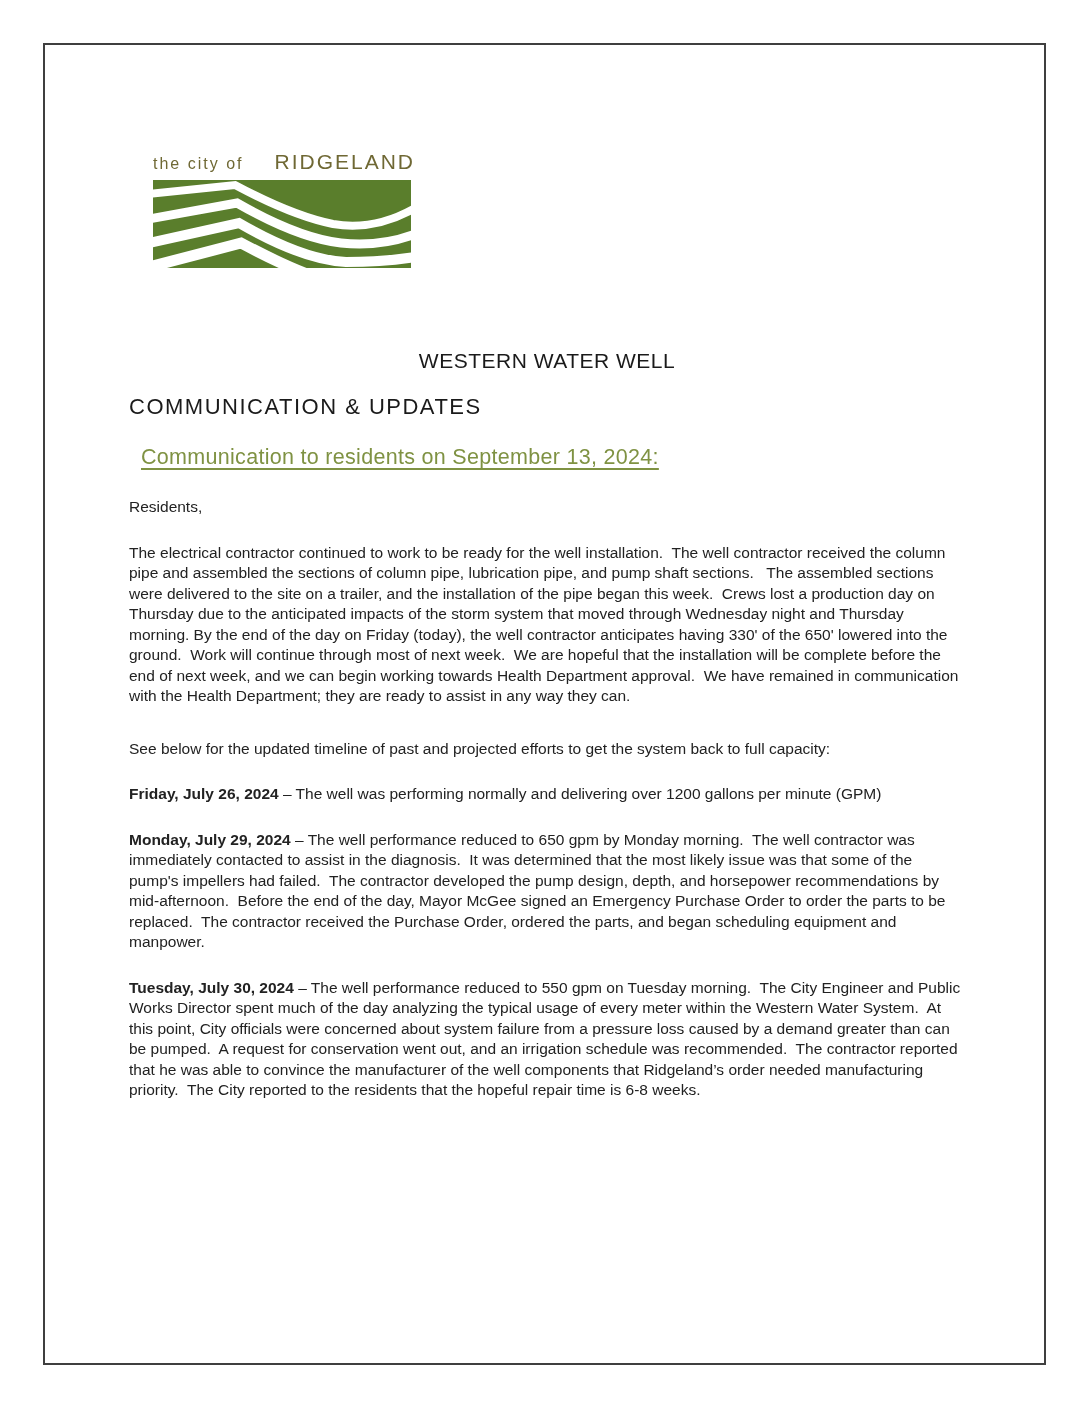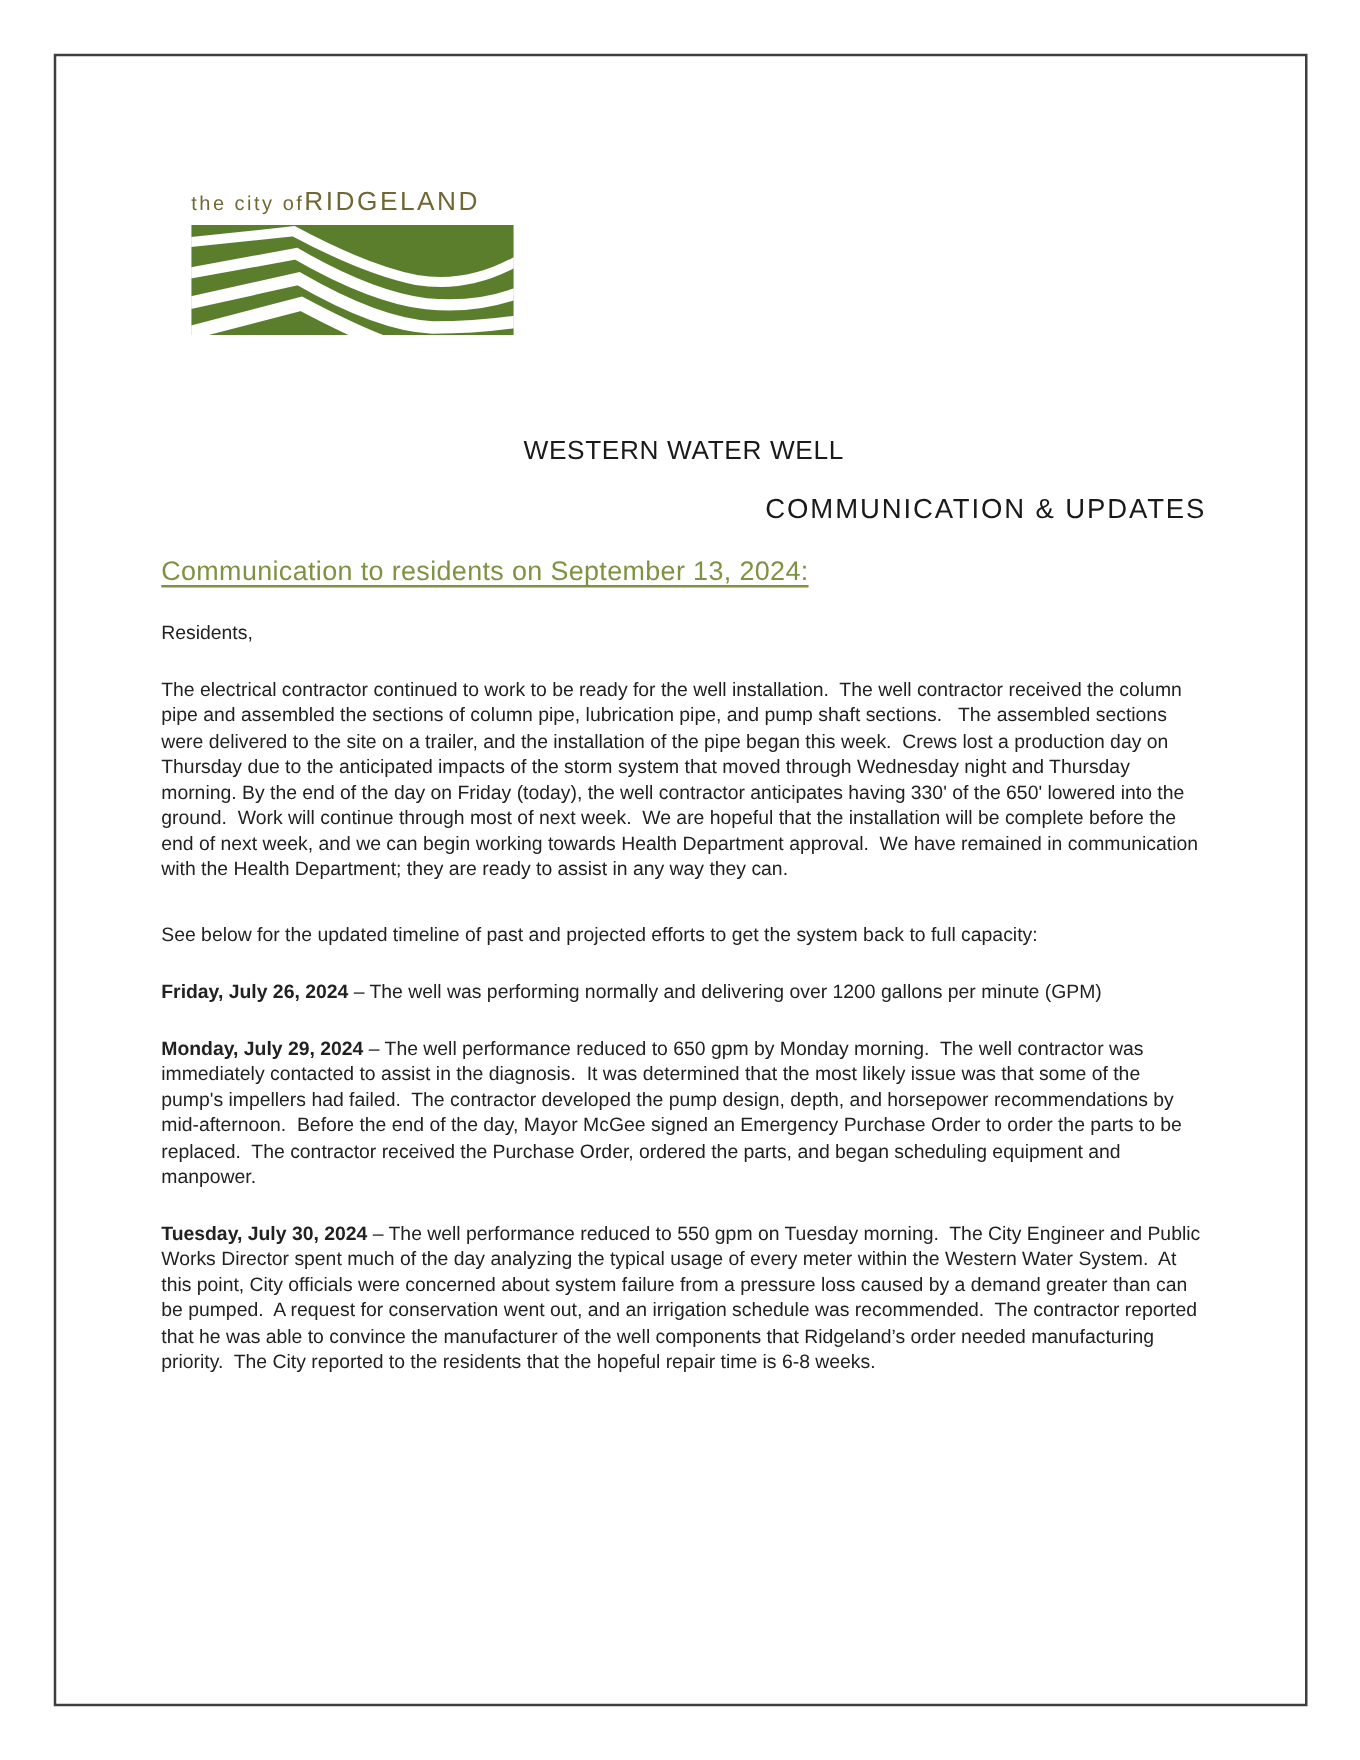--- a/index.html
+++ b/index.html
@@ -20,20 +20,21 @@
     border: 2px solid #3f3f3f;
   }
   .logo {
     position: absolute;
     left: 153px; top: 150px;
     width: 258px;
   }
   .logo-wordmark {
     display: flex;
     align-items: baseline;
+    justify-content: space-between;
     width: 262px;
     margin-bottom: 6px;
     white-space: nowrap;
   }
   .logo-prefix {
     font-size: 16px;
     letter-spacing: 2px;
     color: #6f6834;
   }
   .logo-name {
@@ -49,29 +50,29 @@
     text-align: center;
     font-size: 21px;
     font-weight: normal;
     letter-spacing: 0.5px;
     color: #1a1a1a;
   }
   .doc-subtitle {
     position: absolute;
     left: 129px; top: 394px;
     width: 836px;
-    text-align: right;
+    text-align: left;
     font-size: 22px;
     font-weight: normal;
     letter-spacing: 1.5px;
     color: #1a1a1a;
   }
   .section-heading {
     position: absolute;
-    left: 129px; top: 445px;
+    left: 141px; top: 445px;
     width: 836px;
     font-size: 21.5px;
     letter-spacing: 0.3px;
     color: #7f9243;
     text-decoration: underline;
     text-underline-offset: 4px;
   }
   .body-text {
     position: absolute;
     left: 129px; top: 497px;

